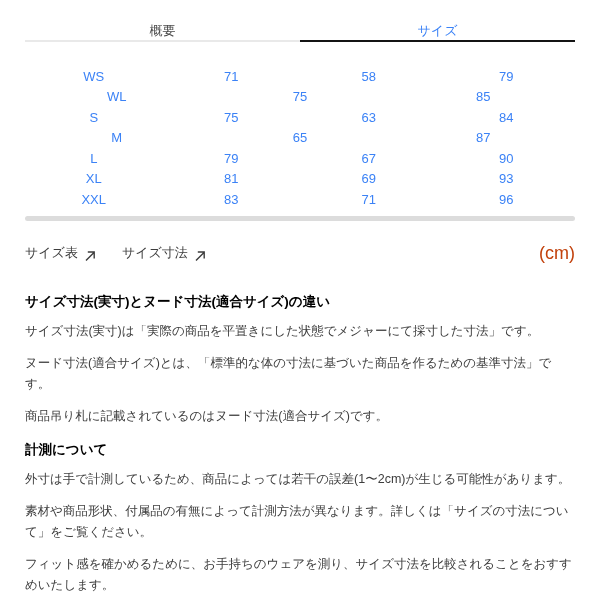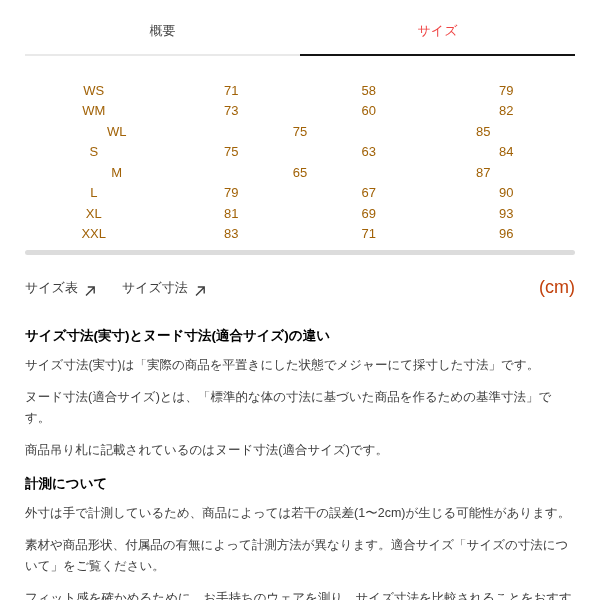--- a/index.html
+++ b/index.html
@@ -9,31 +9,31 @@
     width:600px; height:600px;
     background:#fff;
     font-family:"Liberation Sans", sans-serif;
     color:#3d3d3d;
     overflow:hidden;
   }
   
   .tabs { display:flex; margin:0 25px; }
   .tab {
     flex:1; text-align:center;
-    padding:22px 0 14px;
+    padding:22px 0 0;
     font-size:13px; color:#4a4a4a;
     border-bottom:2px solid #e9e9e9;
     cursor:pointer;
   }
-  .tab.active { border-bottom-color:#141414; color:#ef4444; }
+  .tab.active { border-bottom-color:#141414; color:#3b82f6; }
   
   .size-table { margin:24px 25px 0; }
   .trow { display:flex; align-items:center; height:20.5px; }
   .trow.head { height:34px; }
-  .tcell { flex:1; text-align:center; font-size:13px; color:#a16207; }
+  .tcell { flex:1; text-align:center; font-size:13px; color:#3b82f6; }
   .trow.head .tcell { color:#3d3d3d; }
   
   .table-scrollbar {
     margin:6px 25px 0; height:5px; border-radius:3px;
     background:#dcdcdc;
   }
   
   .links-row {
     display:flex; align-items:center;
     margin:22px 25px 0; font-size:13px; color:#3d3d3d;
@@ -63,26 +63,20 @@
       <div class="tab">概要</div>
       <div class="tab active">サイズ</div>
     </div>
 
   <div class="size-table">
       <div class="trow">
         <div class="tcell">WS</div>
         <div class="tcell">71</div>
         <div class="tcell">58</div>
         <div class="tcell">79</div>
-      </div>
-      <div class="trow">
-        <div class="tcell">WM</div>
-        <div class="tcell">73</div>
-        <div class="tcell">60</div>
-        <div class="tcell">82</div>
       </div>
       <div class="trow">
         <div class="tcell">WL</div>
         <div class="tcell">75</div>
         <div class="tcell">85</div>
       </div>
       <div class="trow">
         <div class="tcell">S</div>
         <div class="tcell">75</div>
         <div class="tcell">63</div>
@@ -138,18 +132,18 @@
   <div class="sections">
       <div class="section">
         <h3>サイズ寸法(実寸)とヌード寸法(適合サイズ)の違い</h3>
         <p>サイズ寸法(実寸)は「実際の商品を平置きにした状態でメジャーにて採寸した寸法」です。</p>
         <p>ヌード寸法(適合サイズ)とは、「標準的な体の寸法に基づいた商品を作るための基準寸法」です。</p>
         <p>商品吊り札に記載されているのはヌード寸法(適合サイズ)です。</p>
       </div>
       <div class="section">
         <h3>計測について</h3>
         <p>外寸は手で計測しているため、商品によっては若干の誤差(1〜2cm)が生じる可能性があります。</p>
-        <p>素材や商品形状、付属品の有無によって計測方法が異なります。適合サイズ「サイズの寸法について」をご覧ください。</p>
+        <p>素材や商品形状、付属品の有無によって計測方法が異なります。詳しくは「サイズの寸法について」をご覧ください。</p>
         <p>フィット感を確かめるために、お手持ちのウェアを測り、サイズ寸法を比較されることをおすすめいたします。</p>
       </div>
     </div>
 
 </div>
 
 </body></html>

